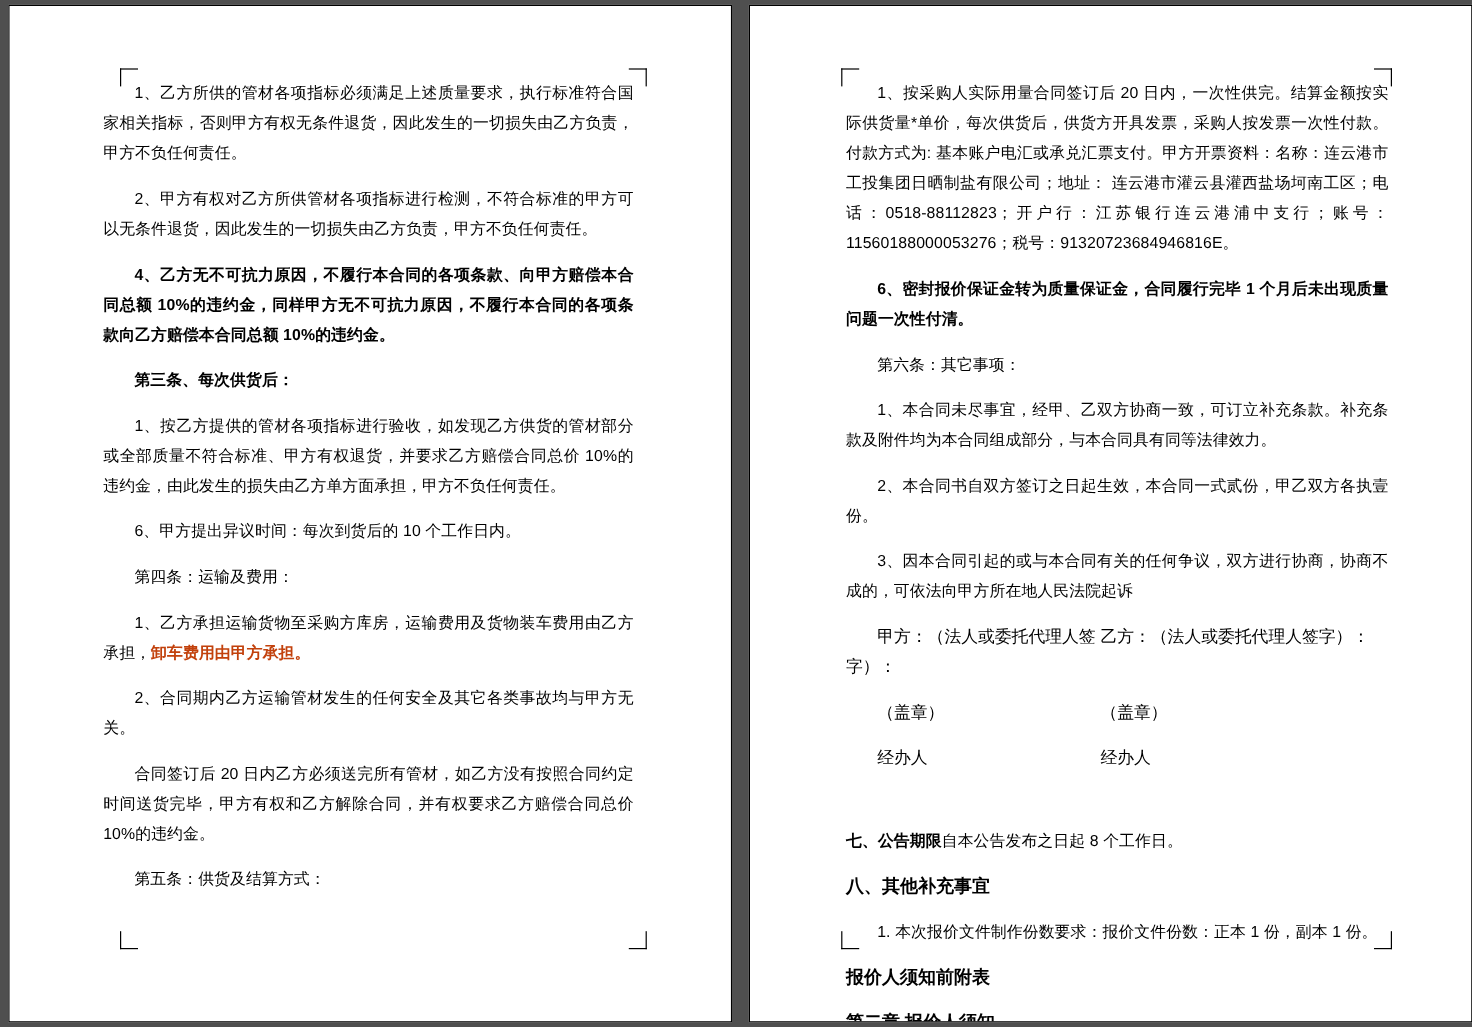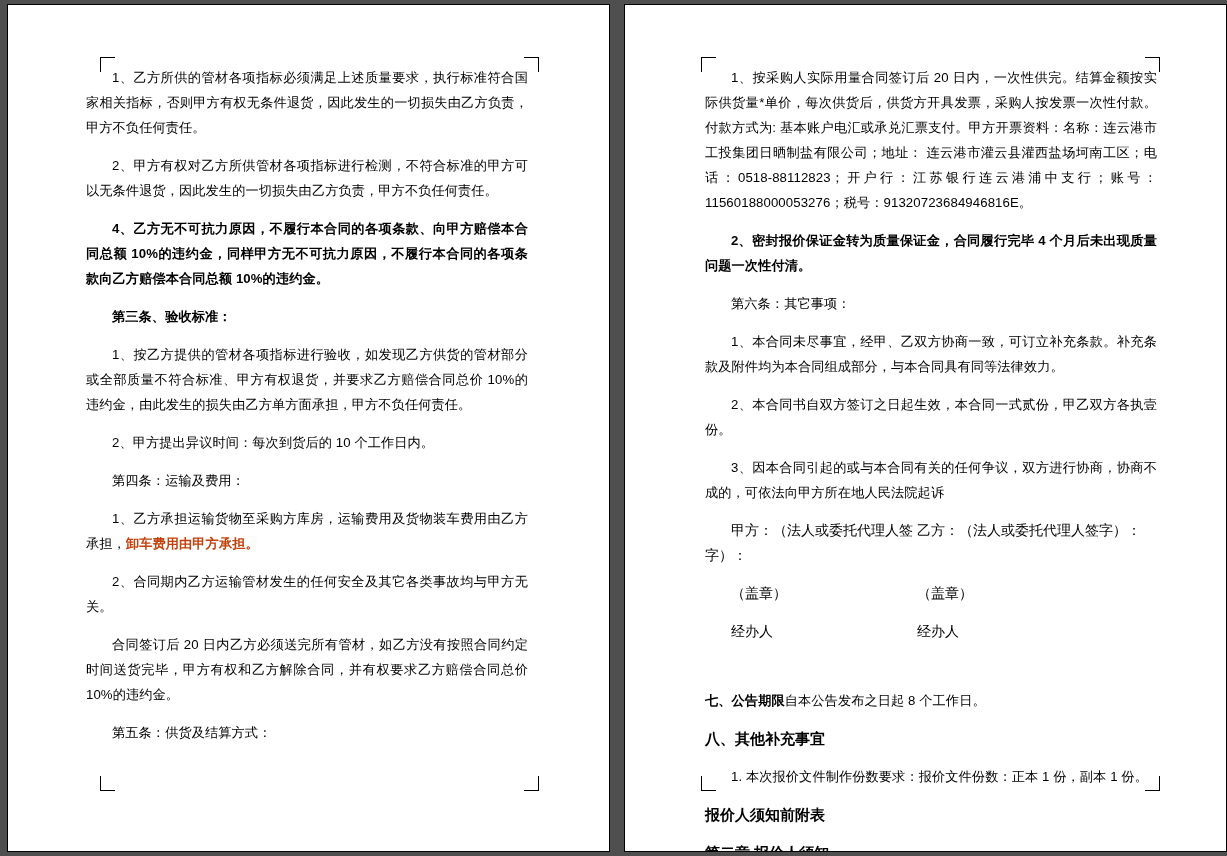--- a/index.html
+++ b/index.html
@@ -100,42 +100,42 @@
     <div class="page-inner">
       <div class="crop tl" style="left:92px; top:52px;"></div>
       <div class="crop tr" style="right:70px; top:52px;"></div>
       <div class="crop bl" style="left:92px; bottom:60px;"></div>
       <div class="crop br" style="right:70px; bottom:60px;"></div>
 
       <div class="body-area">
         <p class="para">1、乙方所供的管材各项指标必须满足上述质量要求，执行标准符合国家相关指标，否则甲方有权无条件退货，因此发生的一切损失由乙方负责，甲方不负任何责任。</p>
         <p class="para">2、甲方有权对乙方所供管材各项指标进行检测，不符合标准的甲方可以无条件退货，因此发生的一切损失由乙方负责，甲方不负任何责任。</p>
         <p class="para bold">4、乙方无不可抗力原因，不履行本合同的各项条款、向甲方赔偿本合同总额 10%的违约金，同样甲方无不可抗力原因，不履行本合同的各项条款向乙方赔偿本合同总额 10%的违约金。</p>
-        <p class="para bold">第三条、验收标准：</p>
+        <p class="para bold">第三条、每次供货后：</p>
         <p class="para">1、按乙方提供的管材各项指标进行验收，如发现乙方供货的管材部分或全部质量不符合标准、甲方有权退货，并要求乙方赔偿合同总价 10%的违约金，由此发生的损失由乙方单方面承担，甲方不负任何责任。</p>
-        <p class="para">2、甲方提出异议时间：每次到货后的 10 个工作日内。</p>
+        <p class="para">6、甲方提出异议时间：每次到货后的 10 个工作日内。</p>
         <p class="para">第四条：运输及费用：</p>
         <p class="para"><span>1、乙方承担运输货物至采购方库房，运输费用及货物装车费用由乙方承担，</span><span class="red-run">卸车费用由甲方承担。</span></p>
         <p class="para">2、合同期内乙方运输管材发生的任何安全及其它各类事故均与甲方无关。</p>
         <p class="para">合同签订后 20 日内乙方必须送完所有管材，如乙方没有按照合同约定时间送货完毕，甲方有权和乙方解除合同，并有权要求乙方赔偿合同总价 10%的违约金。</p>
         <p class="para">第五条：供货及结算方式：</p>
       </div>
     </div>
   </div>
 
   <div class="page right">
     <div class="page-inner">
       <div class="crop tl" style="left:76px; top:52px;"></div>
       <div class="crop tr" style="right:66px; top:52px;"></div>
       <div class="crop bl" style="left:76px; bottom:60px;"></div>
       <div class="crop br" style="right:66px; bottom:60px;"></div>
 
       <div class="body-area">
         <p class="para">1、按采购人实际用量合同签订后 20 日内，一次性供完。结算金额按实际供货量*单价，每次供货后，供货方开具发票，采购人按发票一次性付款。付款方式为: 基本账户电汇或承兑汇票支付。甲方开票资料：名称：连云港市工投集团日晒制盐有限公司；地址： 连云港市灌云县灌西盐场坷南工区；电话：0518-88112823；开户行：江苏银行连云港浦中支行；账号：11560188000053276；税号：91320723684946816E。</p>
-        <p class="para bold">2、密封报价保证金转为质量保证金，合同履行完毕 4 个月后未出现质量问题一次性付清。</p>
+        <p class="para bold">6、密封报价保证金转为质量保证金，合同履行完毕 1 个月后未出现质量问题一次性付清。</p>
         <p class="para">第六条：其它事项：</p>
         <p class="para">1、本合同未尽事宜，经甲、乙双方协商一致，可订立补充条款。补充条款及附件均为本合同组成部分，与本合同具有同等法律效力。</p>
         <p class="para">2、本合同书自双方签订之日起生效，本合同一式贰份，甲乙双方各执壹份。</p>
         <p class="para">3、因本合同引起的或与本合同有关的任何争议，双方进行协商，协商不成的，可依法向甲方所在地人民法院起诉</p>
 
         <div class="sig-row">
           <div class="c1">甲方：（法人或委托代理人签字）：</div>
           <div class="c2">乙方：（法人或委托代理人签字）：</div>
         </div>
         <div class="sig-row">

